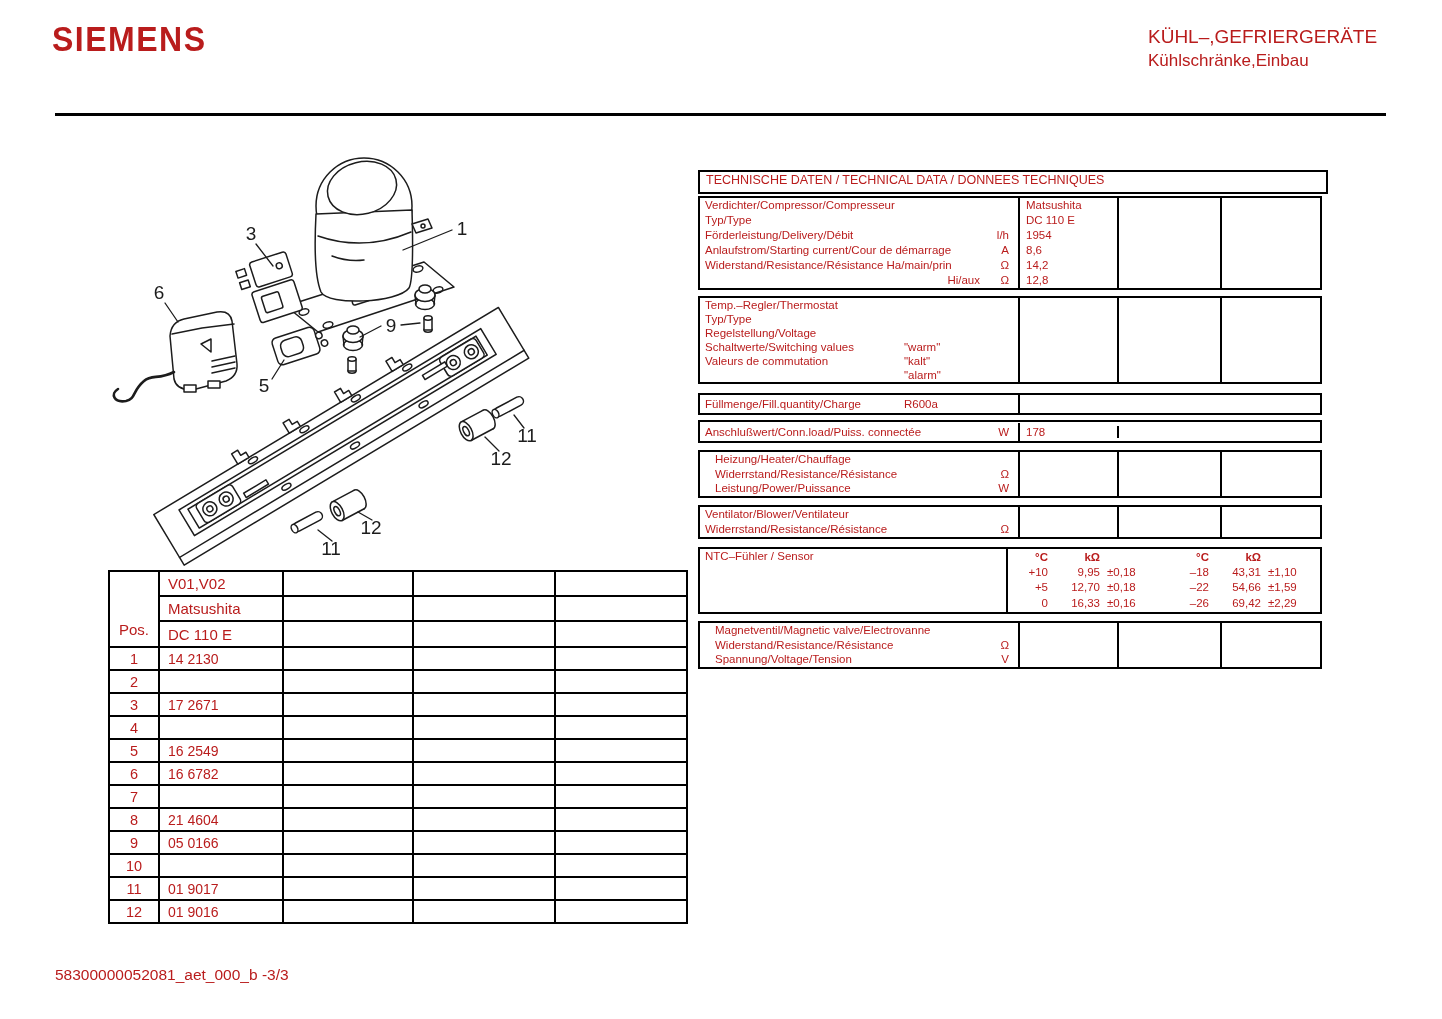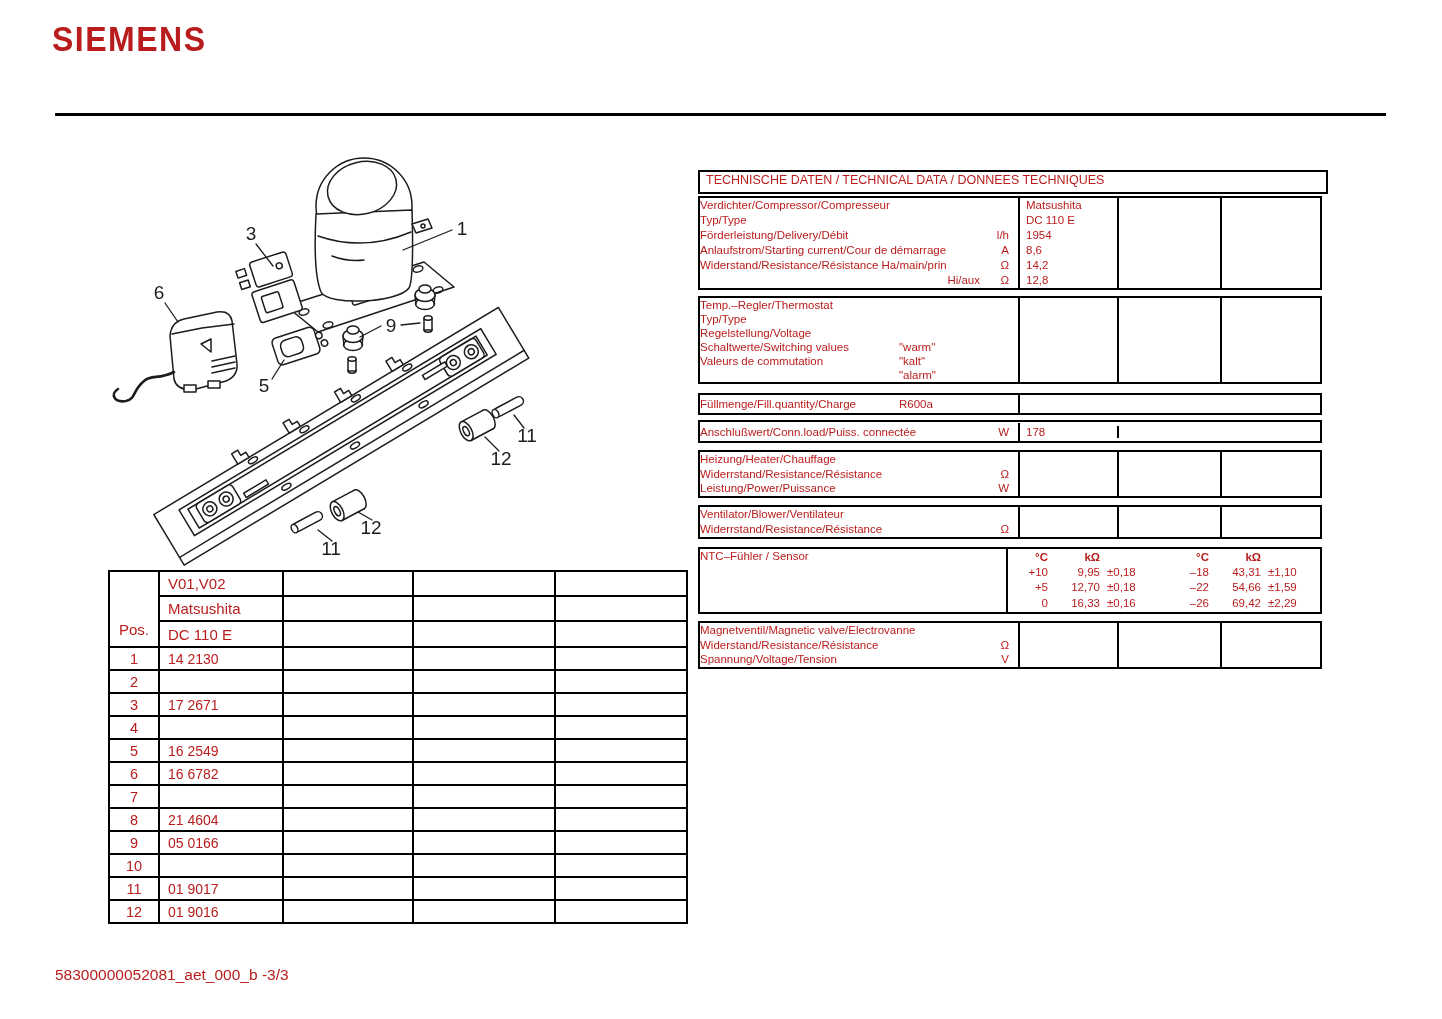--- a/index.html
+++ b/index.html
@@ -18,31 +18,31 @@
   table.parts{position:absolute;left:108px;top:570px;border-collapse:collapse;table-layout:fixed;}
   table.parts td{border:2px solid #000;font-size:14px;padding:0 0 0 8px;overflow:hidden;white-space:nowrap;}
   table.parts td.pos{text-align:center;padding:0;font-size:14.5px;}
   table.parts tr.hrow td{font-size:15px;}
   table.parts td.poshead{text-align:center;padding:0;font-size:15px;vertical-align:bottom;padding-bottom:8px;}
   
   .tech{position:absolute;left:698px;top:170px;width:626px;}
   .ttitle{position:absolute;left:0;top:0;width:620px;height:18px;border:2px solid #000;
           font-size:12.5px;padding:1px 0 1px 6px;}
   .tblock{position:absolute;left:0;width:620px;border:2px solid #000;display:flex;box-sizing:content-box;font-size:11.5px;}
-  .lcol{width:320px;border-right:2px solid #000;position:relative;box-sizing:border-box;}
+  .lcol{width:320px;border-right:2px solid #000;position:relative;padding-left:5px;box-sizing:border-box;}
   .vc1{width:99px;border-right:2px solid #000;padding-left:6px;box-sizing:border-box;}
   .vc2{width:103px;border-right:2px solid #000;box-sizing:border-box;}
   .vc3{flex:1;}
   .ln{position:relative;white-space:nowrap;}
   .unit{position:absolute;right:9px;}
   .mid{position:absolute;left:199px;}
   .ln.r .lbl{position:absolute;right:38px;}
   .lh15 .ln{line-height:15px;}
   .lh14 .ln{line-height:14px;}
-  .lh146 .ln{line-height:14.6px;}
+  .lh146 .ln{line-height:14.6px;margin-left:10px;}
   .single{align-items:center;}
   .single .lcol,.single .vc1{display:flex;align-items:center;}
   .single .lcol{height:18px;}
   
   .ntcv{flex:1;padding-top:1px;}
   .ntcrow{display:flex;line-height:15.2px;white-space:nowrap;}
   .ntcrow span{display:block;}
   .nc1{width:40px;text-align:right;}
   .nc2{width:52px;text-align:right;}
   .nc3{width:58px;text-align:left;padding-left:7px;}
@@ -57,20 +57,24 @@
   .art .f{fill:#ffffff;}
   .callout{font-size:19px;fill:#1c1c1c;stroke:none;text-anchor:middle;font-family:"Liberation Sans",sans-serif;}
   .leader{stroke-width:1.3;}
 </style>
 </head>
 <body>
 
 <div class="page">
 
   <div class="brand">SIEMENS</div>
+  <div class="cats">
+    <div class="l1">KÜHL–,GEFRIERGERÄTE</div>
+    <div class="l2">Kühlschränke,Einbau</div>
+  </div>
   <div class="hrule"></div>
 
   <svg class="diag" width="520" height="450" viewBox="0 0 520 450">
     <g class="art">
 
       <g>
         <polygon class="f" points="186,166 324,122 354,147 218,192"></polygon>
         <ellipse cx="204" cy="172" rx="5" ry="3" transform="rotate(-17 204 172)"></ellipse>
         <ellipse cx="318" cy="129" rx="5" ry="3" transform="rotate(-17 318 129)"></ellipse>
         <ellipse cx="338" cy="150" rx="5" ry="3" transform="rotate(-17 338 150)"></ellipse>

